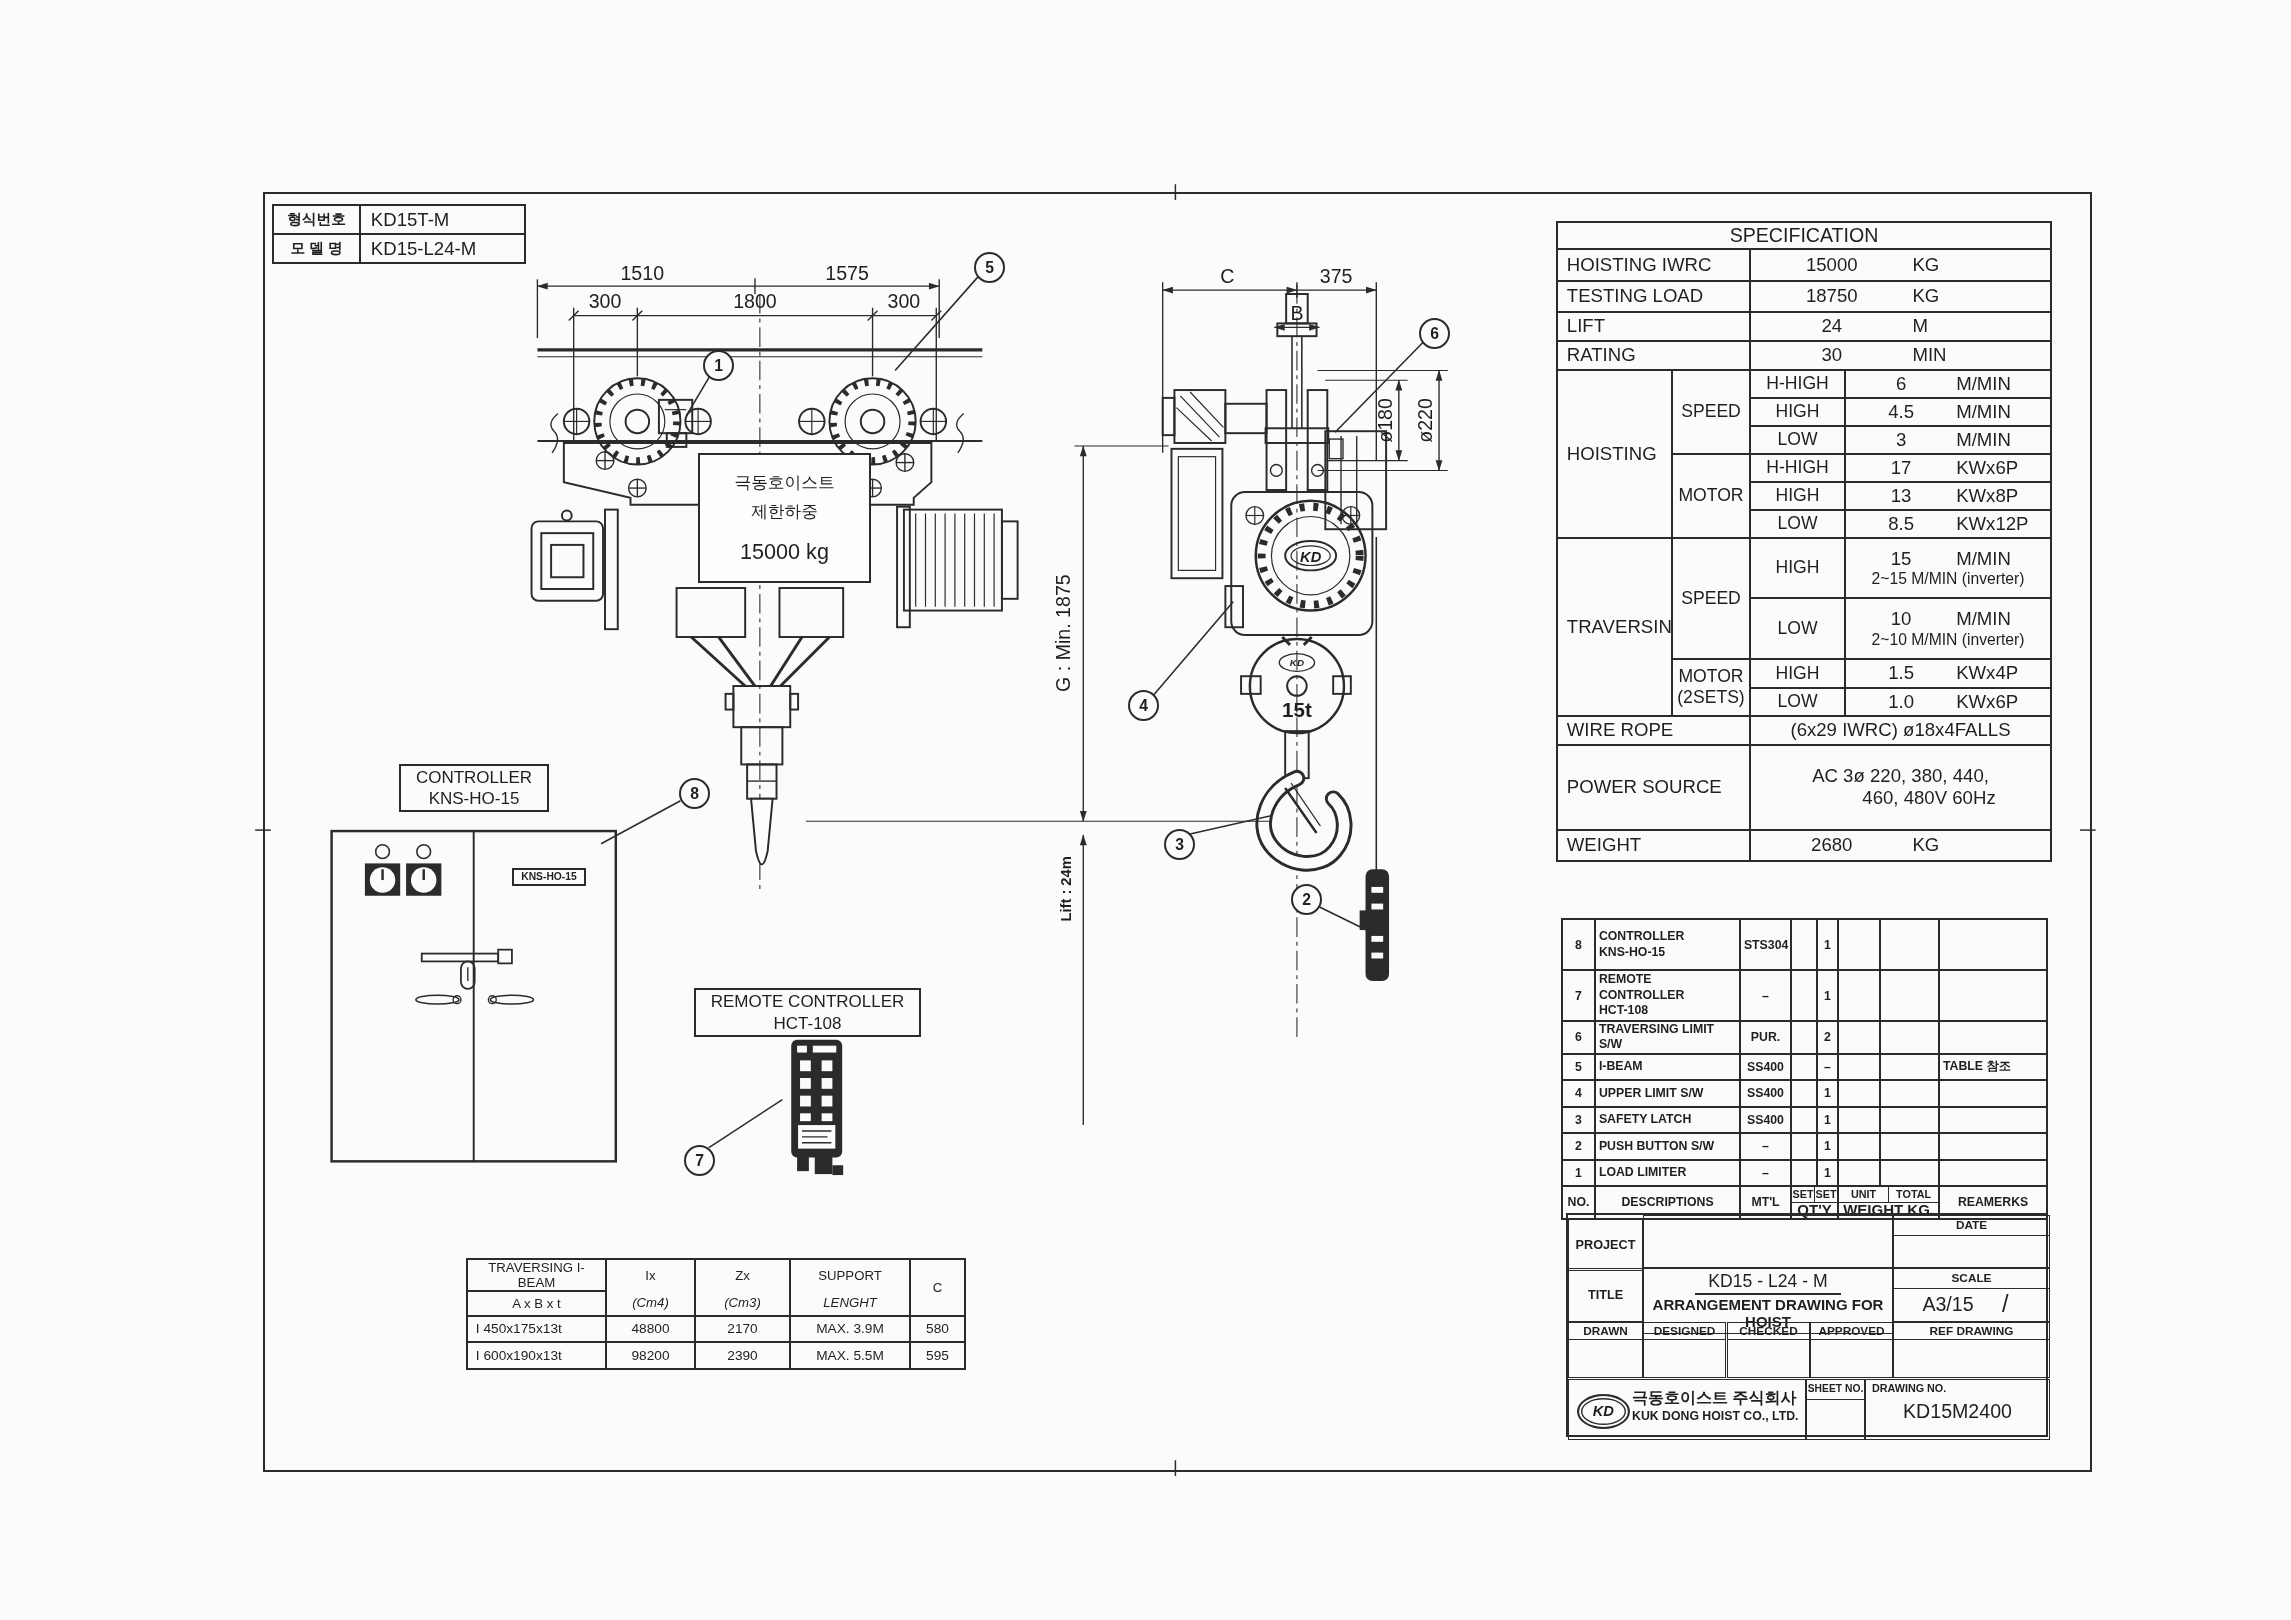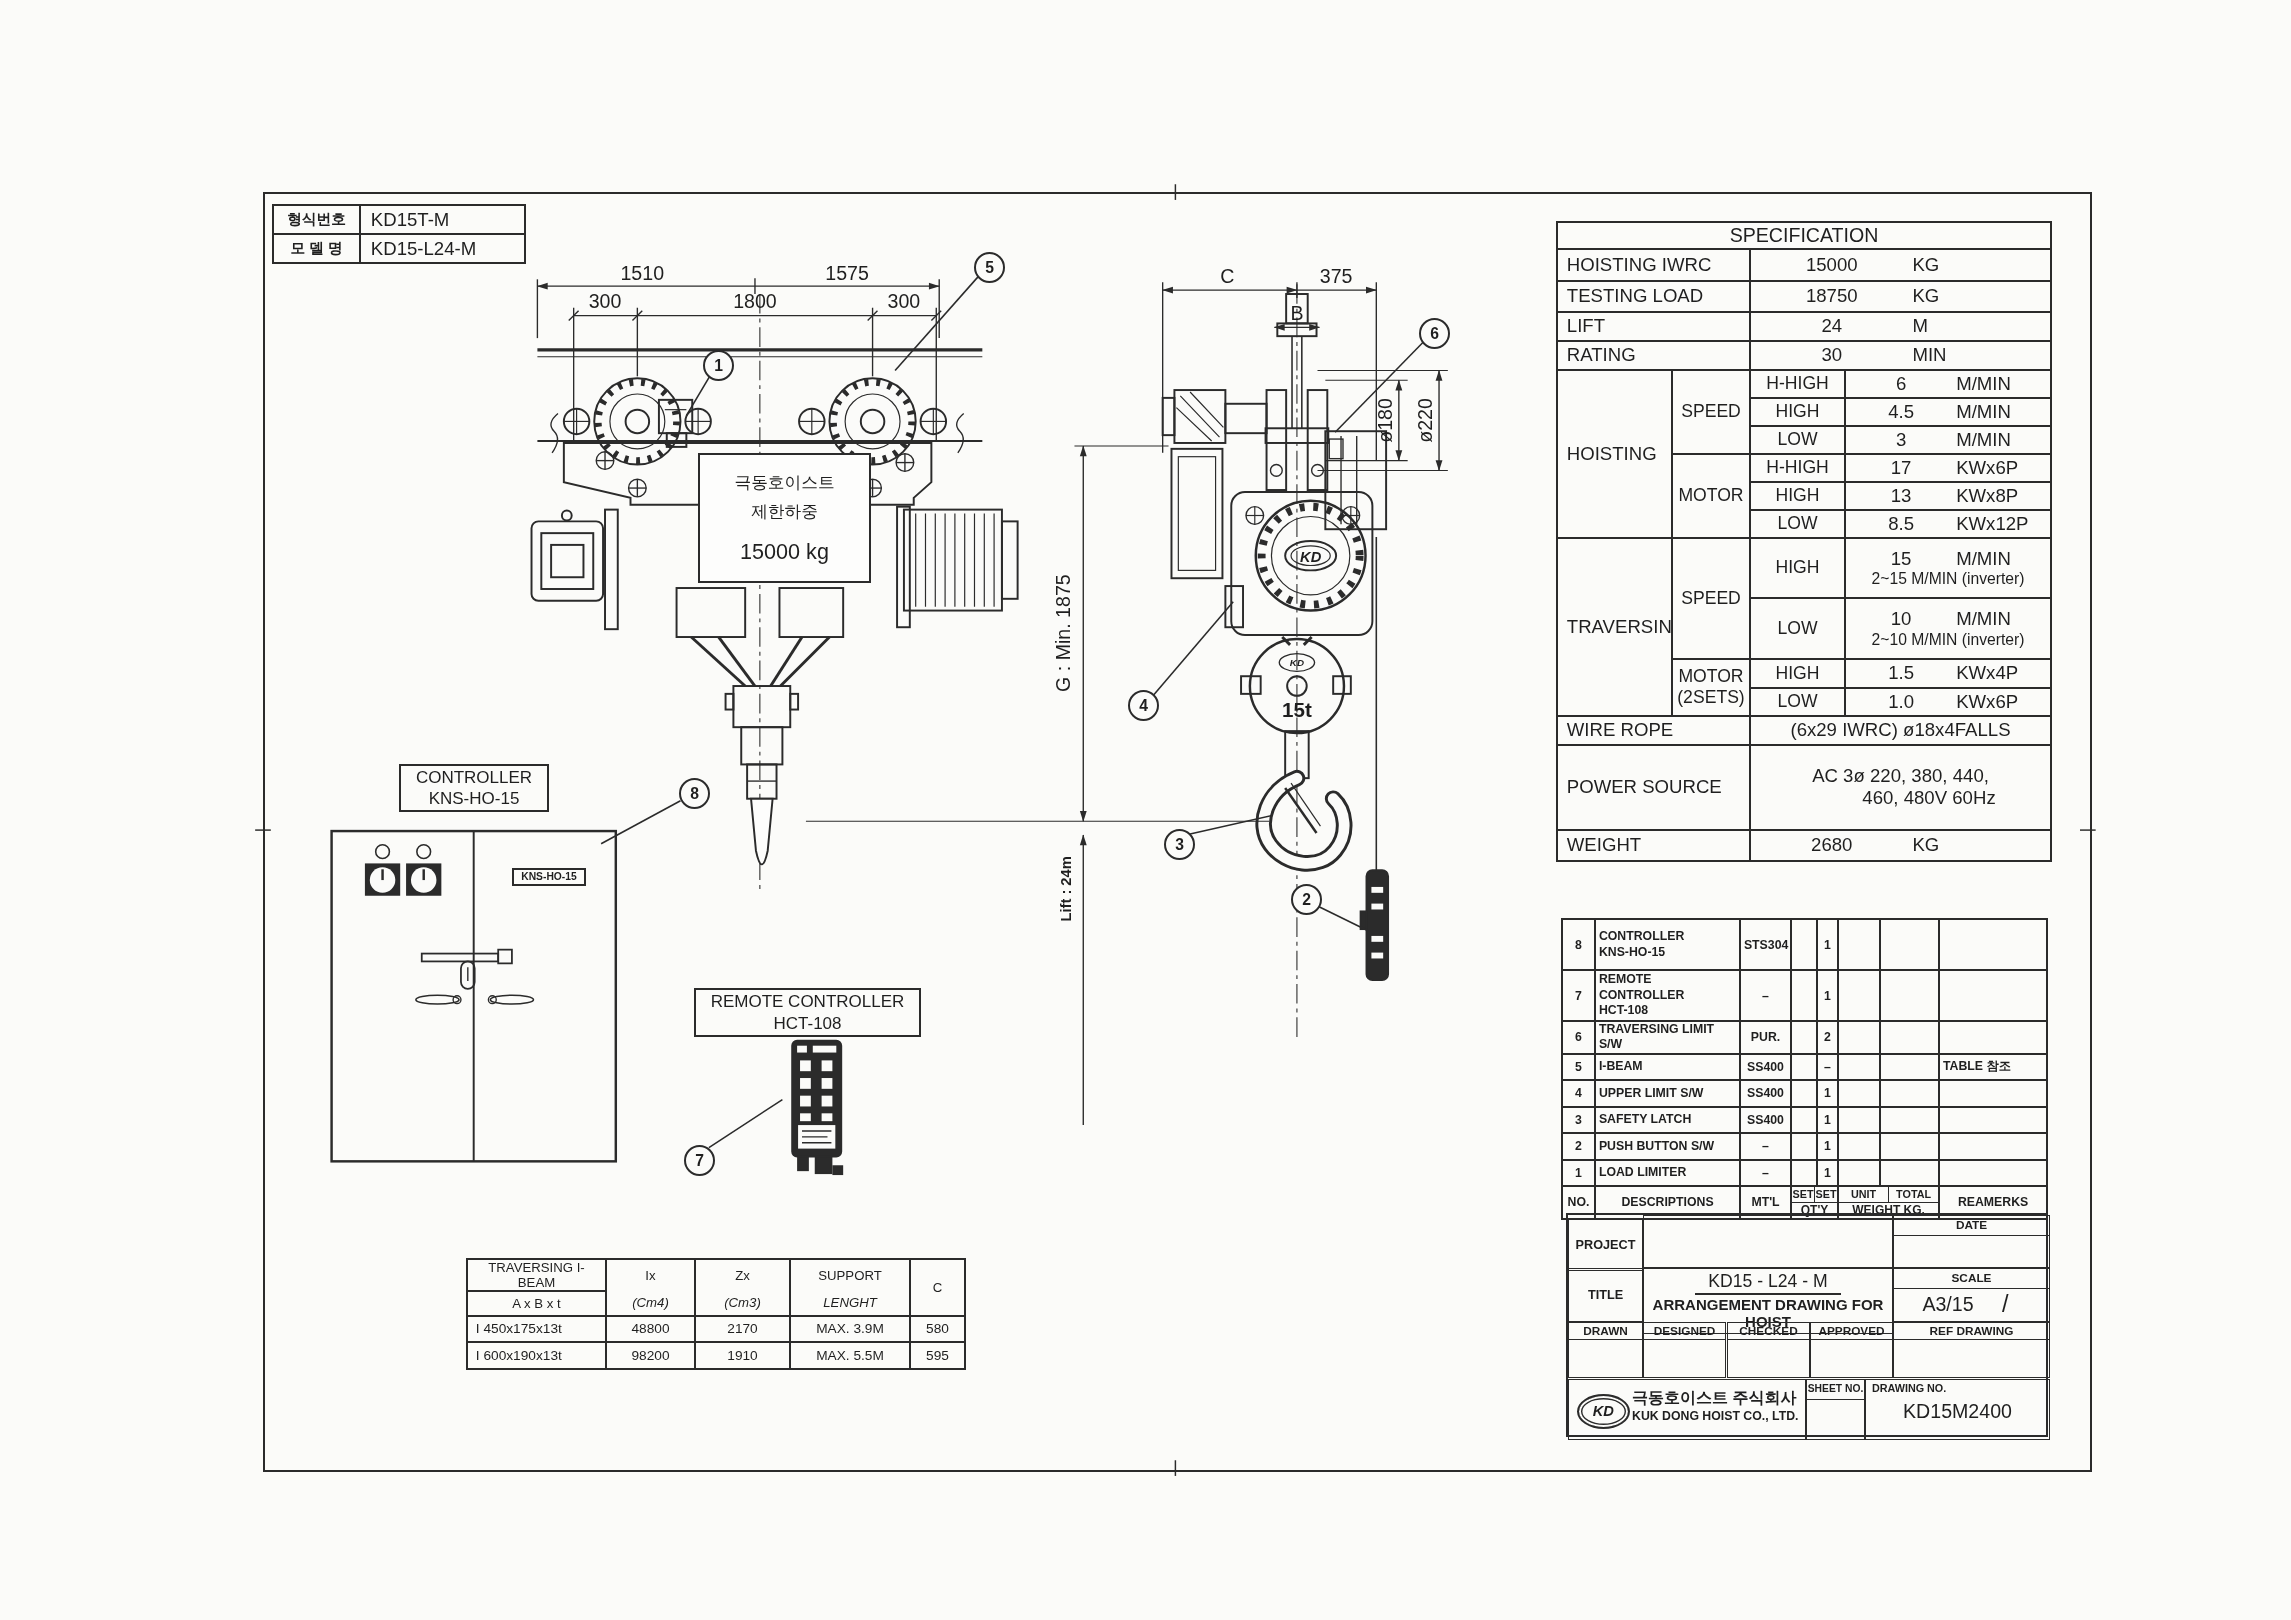--- a/index.html
+++ b/index.html
@@ -35,21 +35,21 @@
   .parts{left:1561px;top:918px;width:485px;font-size:12.3px;font-weight:bold;}
   .parts td{border-width:2px;padding:0 2.9px;}
   .parts .tall{height:51px;}
   .parts tr{height:26.5px;}
   .parts .hdr{height:32px;}
   .parts .p0{padding:0;}
   .stack{display:flex;flex-direction:column;height:100%;}
   .row2{display:flex;border-bottom:1.5px solid #2b2b2b;flex:1;}
   .row2 span{flex:1;text-align:center;font-size:10.8px;line-height:14.7px;}
   .row2 .bl{border-left:1.5px solid #2b2b2b;}
-  .qty{flex:1;text-align:center;font-size:12px;line-height:14.7px;}
+  .qty{flex:1;text-align:center;font-size:15px;line-height:14.7px;}
   .dsc div{line-height:1.25;}
   
   .beam{left:466px;top:1258px;width:498px;font-size:13.7px;}
   .beam td{height:26.5px;text-align:center;}
   .beam .hh td{height:24.5px;font-size:13.2px;}
   .beam .sz{text-align:left;padding-left:7.8px;}
   .beam .nb{border-bottom:none;}
   .beam .nt{border-top:none;font-style:italic;}
   
   .tb{left:1566px;top:1213px;width:482px;height:224px;border:2.5px solid #2b2b2b;}
@@ -674,21 +674,21 @@
     <tr>
       <td class="sz">I 450x175x13t</td>
       <td>48800</td>
       <td>2170</td>
       <td>MAX. 3.9M</td>
       <td>580</td>
         </tr>
     <tr>
       <td class="sz">I 600x190x13t</td>
       <td>98200</td>
-      <td>1910</td>
+      <td>2390</td>
       <td>MAX. 5.5M</td>
       <td>595</td>
         </tr>
   </tbody>
     </table>
 
   <div class="abs tb">
     <div class="cell lblc" style="left:0;top:3px;width:75px;height:53px;">PROJECT</div>
     <div class="cell" style="left:75px;top:0;width:250px;height:53px;"></div>
     <div class="cell" style="left:325px;top:0;width:157px;height:53px;">

